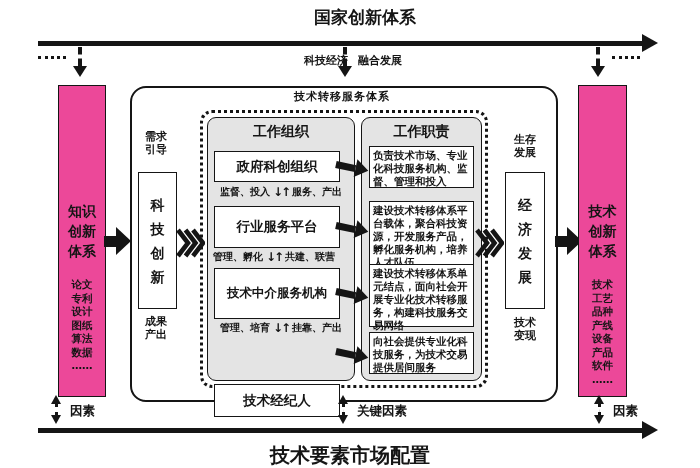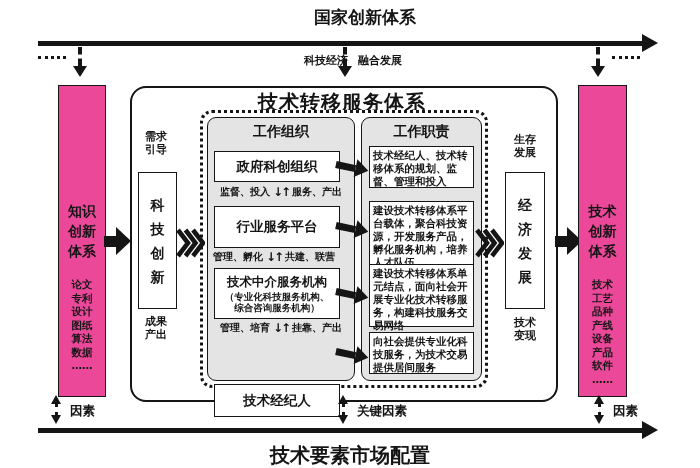--- a/index.html
+++ b/index.html
@@ -37,21 +37,21 @@
 
   .bigbox{border:2px solid #151515;border-radius:16px;background:#fff;}
   .dotbox{border:3px dotted #151515;border-radius:12px;background:#fff;}
   .col{border:1.6px solid #151515;border-radius:9px;background:#e4e4e4;}
   .wbox{border:1.4px solid #151515;background:#fff;display:flex;flex-direction:column;align-items:center;justify-content:center;}
   .sysbox{border:1.6px solid #151515;background:#ec4899;display:flex;flex-direction:column;align-items:center;}
   .vbox{border:1.6px solid #151515;background:#fff;display:flex;align-items:center;justify-content:center;}
 
   .t17{font-size:17px;padding-left:15px;}
   .t16{font-size:20px;}
-  .t15{font-size:20px;letter-spacing:1px;}
+  .t15{font-size:11px;letter-spacing:1px;}
   .t14{font-size:14px;}
   .t13{font-size:13.5px;}
   .t12{font-size:12.5px;}
   .t11{font-size:11px;line-height:13px;}
   .t95{font-size:9.5px;line-height:11px;}
   .duty{font-size:10.5px;line-height:13px;text-align:left;padding:2px 3px;}
   .linkrow{display:flex;align-items:center;justify-content:center;gap:3px;font-size:10px;}
   .linkrow .ud{font-size:12px;letter-spacing:-2px;}
   .stackT{line-height:20px;font-size:14px;}
   .stackL{line-height:13.5px;font-size:10.5px;margin-top:17px;}
@@ -139,22 +139,20 @@
     <div class="abs wbox t13" style="left:6px;top:88px;width:124px;height:40px;">
       <span>行业服务平台</span>
     </div>
     <div class="abs linkrow" style="left:0;top:132px;width:132px;">
       <span>管理、孵化</span>
       <span class="ud">↓↑</span>
       <span>共建、联营</span>
     </div>
     <div class="abs wbox" style="left:6px;top:150px;width:124px;height:49px;">
       <span class="t12">技术中介服务机构</span>
-      <span class="t95 ctr pre">（专业化科技服务机构、
-综合咨询服务机构）</span>
     </div>
     <div class="abs linkrow" style="left:0;top:203px;width:146px;">
       <span>管理、培育</span>
       <span class="ud">↓↑</span>
       <span>挂靠、产出</span>
     </div>
     <div class="abs wbox t13" style="left:6px;top:222px;width:124px;height:31px;margin-top:44px;">
       <span>技术经纪人</span>
     </div>
   </div>
@@ -171,21 +169,21 @@
       <div class="bar"></div>
       <div class="tip"></div>
     </div>
   <div class="abs blockarrow mini" style="left:336px;top:342px;transform:rotate(12deg);transform-origin:left center;z-index:4;">
       <div class="bar"></div>
       <div class="tip"></div>
     </div>
 
   <div class="abs col" style="left:361px;top:117px;width:119px;height:262px;">
     <div class="abs ctr t14" style="left:0;top:5px;width:119px;">工作职责</div>
-    <div class="abs wbox duty" style="left:7px;top:28px;width:105px;height:42px;box-sizing:border-box;display:block;">技术经纪人、技术转移体系的规划、监督、管理和投入</div>
+    <div class="abs wbox duty" style="left:7px;top:28px;width:105px;height:42px;box-sizing:border-box;display:block;">负责技术市场、专业化科技服务机构、监督、管理和投入</div>
     <div class="abs wbox duty" style="left:7px;top:83px;width:105px;height:66px;box-sizing:border-box;display:block;">建设技术转移体系平台载体，聚合科技资源，开发服务产品，孵化服务机构，培养人才队伍</div>
     <div class="abs wbox duty" style="left:7px;top:146px;width:105px;height:63px;box-sizing:border-box;display:block;">建设技术转移体系单元结点，面向社会开展专业化技术转移服务，构建科技服务交易网络</div>
     <div class="abs wbox duty" style="left:7px;top:214px;width:105px;height:42px;box-sizing:border-box;display:block;">向社会提供专业化科技服务，为技术交易提供居间服务</div>
   </div>
 
   <svg class="abs" style="left:475px;top:228px;z-index:3;" width="29" height="30" viewBox="0 0 29 30">
     <path d="M2 2 L12 15 L2 28" fill="none" stroke="#151515" stroke-width="4.6"></path>
     <path d="M9.5 2 L19.5 15 L9.5 28" fill="none" stroke="#151515" stroke-width="4.6"></path>
     <path d="M17 2 L27 15 L17 28" fill="none" stroke="#151515" stroke-width="4.6"></path>
   </svg>

